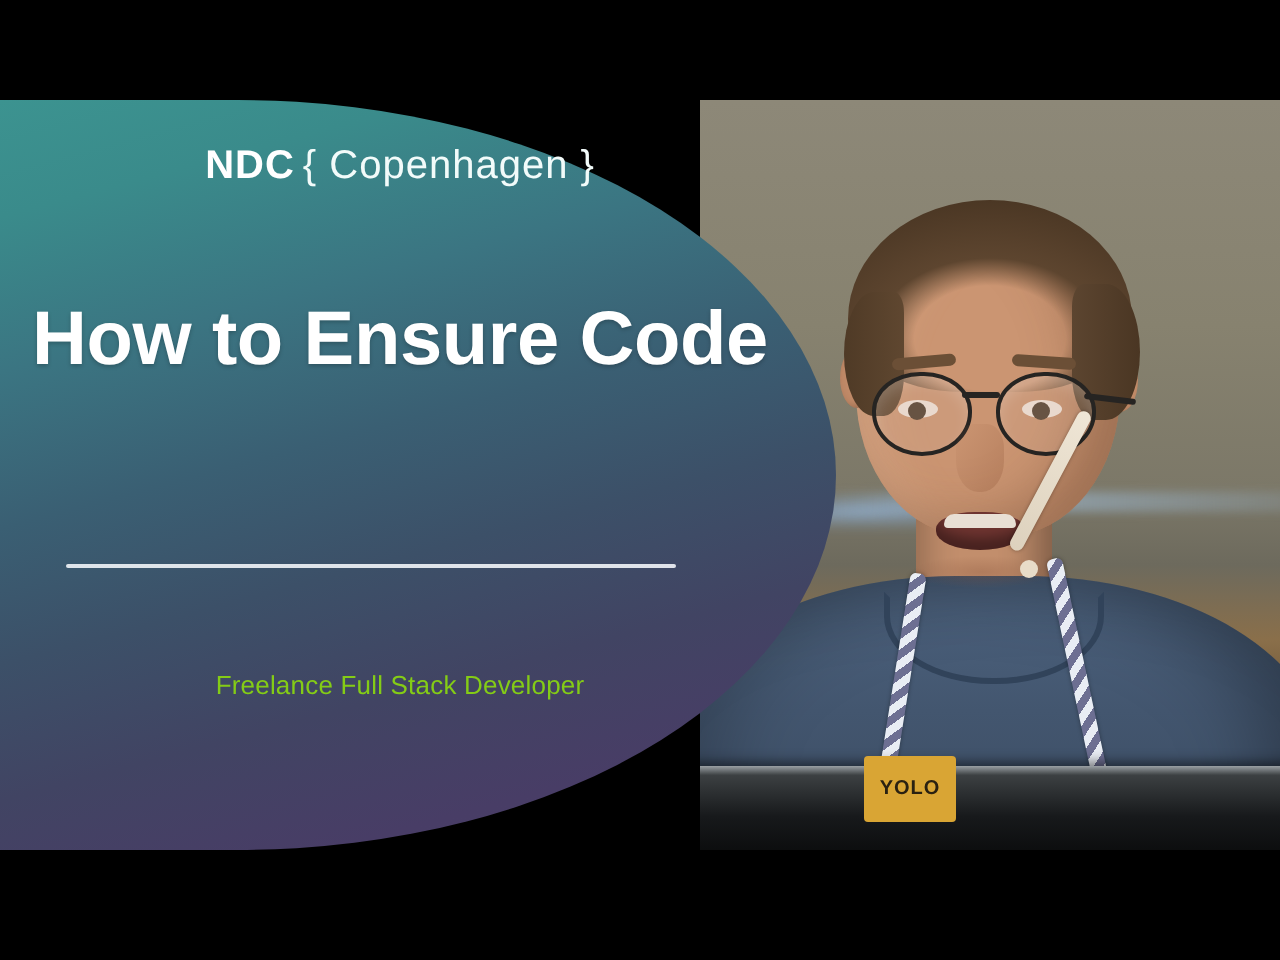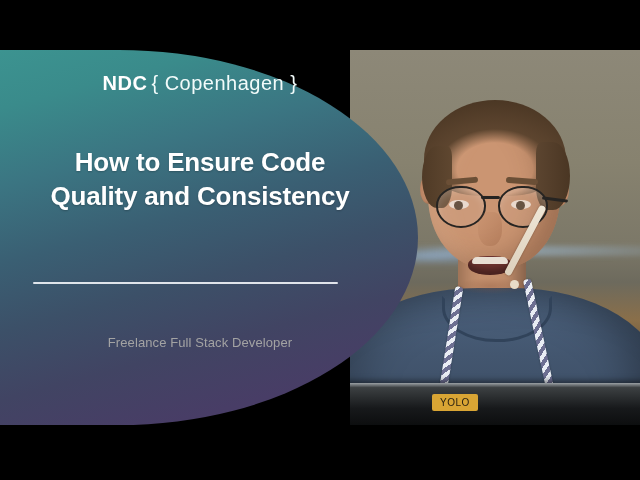--- a/index.html
+++ b/index.html
@@ -257,25 +257,25 @@
   .laptop {
     position: absolute;
     left: -10px; bottom: -4px;
     width: 320px; height: 46px;
     background: linear-gradient(to bottom, #9aa0a4 0%, #3c4042 10%, #17191b 55%, #0a0b0c 100%);
     border-radius: 4px 4px 0 0;
     box-shadow: 0 -2px 6px rgba(0,0,0,.5);
   }
   .sticker {
     position: absolute; left: 92px; bottom: 18px;
-    width: 46px; height: 17px;
+    width: 46px; height: 33px;
     background: #d9a534;
     border-radius: 2px;
     display: flex; align-items: center; justify-content: center;
-    font-size: 10px; font-weight: normal; color: #2a2111;
+    font-size: 10px; font-weight: bold; color: #2a2111;
     letter-spacing: .5px;
   }
 
   
   #panel {
     position: absolute;
     left: 0; top: 0;
     width: 418px;
     height: 375px;
     background: linear-gradient(165deg,
@@ -311,21 +311,21 @@
     white-space: nowrap;
   }
   .ndc-logo .ndc-mark { font-weight: bold; }
   .ndc-logo .ndc-city { font-weight: 300; margin-left: 4px; color: #f2fbfa; }
 
   .talk-title {
     position: absolute;
     left: 14px; top: 96px;
     width: 372px;
     text-align: center;
-    font-size: 26px;
+    font-size: 38px;
     font-weight: bold;
     line-height: 1.30;
     letter-spacing: -.2px;
     text-shadow: 0 1px 2px rgba(0,0,0,.22);
   }
   .talk-title .tl { display: block; }
 
   .divider {
     position: absolute;
     left: 33px; top: 232px;
@@ -344,21 +344,21 @@
     font-weight: normal;
     letter-spacing: .2px;
   }
   .speaker-role {
     position: absolute;
     left: 0; top: 285px;
     width: 400px;
     text-align: center;
     font-size: 13px;
     font-weight: normal;
-    color: #a3a3a3;
+    color: #84cc16;
     letter-spacing: .1px;
   }
 </style>
 </head>
 <body>
 
 <div id="stage">
 
   <div id="slide">
 
@@ -413,21 +413,20 @@
     <div id="panel"></div>
 
     <div class="slide-text">
 
       <div class="ndc-logo">
         <span class="ndc-mark">NDC</span><span class="ndc-city">{ Copenhagen }</span>
       </div>
 
       <div class="talk-title">
         <span class="tl">How to Ensure Code</span>
-        <span class="tl">Quality and Consistency</span>
       </div>
 
       <div class="divider"></div>
 
       <div class="speaker-role">Freelance Full Stack Developer</div>
     </div>
 
   </div>
 
   <div class="letterbox top"></div>

